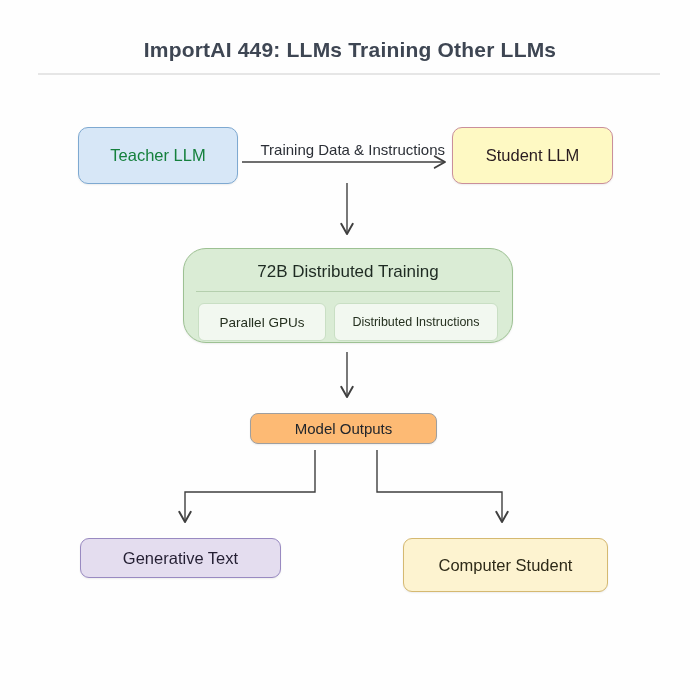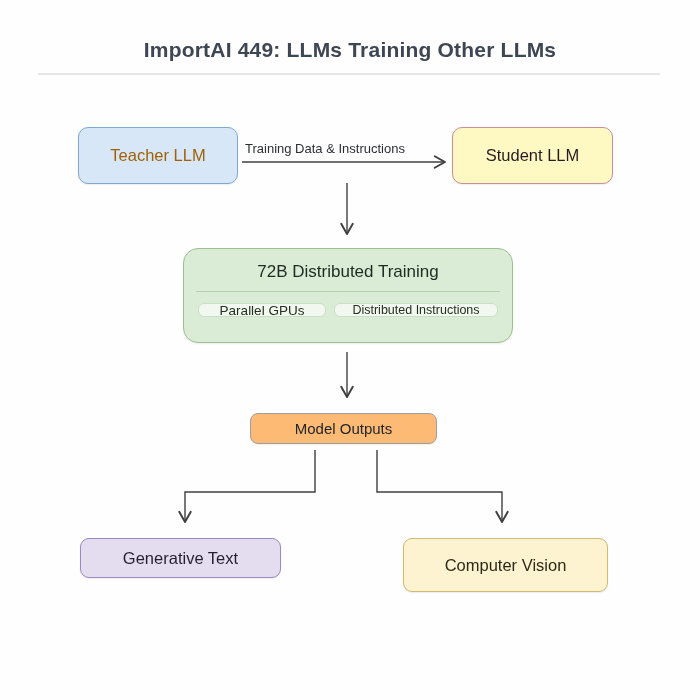--- a/index.html
+++ b/index.html
@@ -21,56 +21,56 @@
     background: #e6e6e6;
   }
   svg.edges { position: absolute; left: 0; top: 0; width: 700px; height: 700px; }
 
   .node {
     position: absolute; display: flex; align-items: center; justify-content: center;
     border-radius: 10px; box-shadow: 0 1px 2px rgba(0,0,0,0.07);
     font-size: 16.5px; color: #1e2430;
   }
   .node-teacher  { left: 78px;  top: 127px; width: 160px; height: 57px;
-                   background: #d7e7f7; border: 1.4px solid #7ea9d1; color: #a16207; }
+                   background: #d7e7f7; border: 1.4px solid #7ea9d1; color: #15803d; }
   .node-student  { left: 452px; top: 127px; width: 161px; height: 57px;
                    background: #fef9c3; border: 1.4px solid #ca8f9b; color: #291c20; }
   .node-outputs  { left: 250px; top: 413px; width: 187px; height: 31px;
                    background: #fdba74; border: 1.4px solid #9f9f9f; border-radius: 8px;
                    font-size: 15px; color: #22262c; }
   .node-gentext  { left: 80px;  top: 538px; width: 201px; height: 40px;
                    background: #e4ddef; border: 1.4px solid #998ac1; border-radius: 9px; color: #241f33; }
   .node-vision   { left: 403px; top: 538px; width: 205px; height: 54px;
                    background: #fdf3d0; border: 1.4px solid #d5b971; border-radius: 9px; color: #2e2a18; }
 
   .node-training {
     position: absolute; left: 183px; top: 248px; width: 330px; height: 95px;
-    background: #daecd5; border: 1.4px solid #9dc193; border-radius: 15px;
+    background: #daecd5; border: 1.4px solid #9dc193; border-radius: 23px;
     box-shadow: 0 1px 2px rgba(0,0,0,0.07);
   }
   .training-title {
     position: absolute; left: 0; top: 13px; width: 100%; text-align: center;
     font-size: 17px; color: #1e2a22;
   }
   .training-divider {
     position: absolute; left: 12px; top: 42px; width: 304px; height: 1px;
     background: #b5cfae;
   }
   .subnode {
-    position: absolute; top: 54px; height: 14px; border-radius: 6px;
+    position: absolute; top: 54px; height: 38px; border-radius: 6px;
     background: #f2f8f0; border: 1px solid #c9dfc4;
     display: flex; align-items: center; justify-content: center;
     color: #25301f;
   }
   .subnode-gpus { left: 14px;  width: 128px; font-size: 13.5px; }
   .subnode-opt  { left: 150px; width: 164px; font-size: 12.5px; }
 
   .edge-label {
     position: absolute; left: 245px; top: 141px; width: 200px;
-    text-align: left; font-size: 13px; color: #2b2f36;
+    text-align: right; font-size: 15px; color: #2b2f36;
   }
 </style>
 </head>
 <body>
 
 <div class="canvas">
 
   <div class="page-title">ImportAI 449: LLMs Training Other LLMs</div>
   <div class="title-divider"></div>
 
@@ -112,16 +112,16 @@
 
   <div class="node node-outputs">
     <span>Model Outputs</span>
   </div>
 
   <div class="node node-gentext">
     <span>Generative Text</span>
   </div>
 
   <div class="node node-vision">
-    <span>Computer Vision</span>
+    <span>Computer Student</span>
   </div>
 
 </div>
 
 </body></html>

